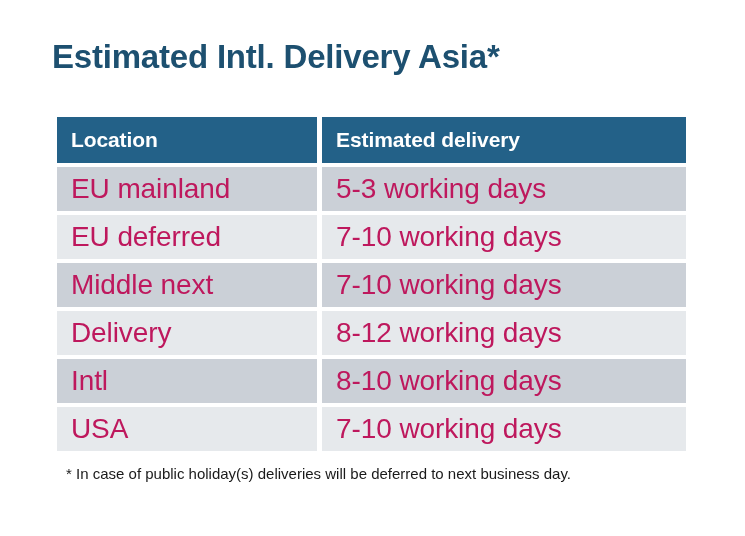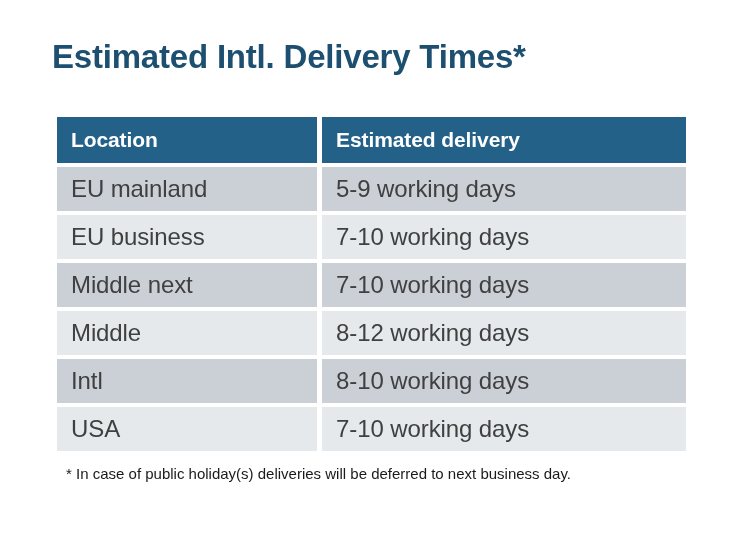--- a/index.html
+++ b/index.html
@@ -54,70 +54,70 @@
 
   .head-row th {
     background: #236188;
     color: #ffffff;
     font-size: 21px;
     font-weight: bold;
     height: 46px;
     letter-spacing: -0.1px;
   }
   .body-row td {
-    font-size: 24px;
-    color: #404040;
+    font-size: 28px;
+    color: #be185d;
     letter-spacing: -0.1px;
   }
   .body-row.odd td { background: #cbd0d7; }
   .body-row.even td { background: #e6e9ec; }
 
   .footnote {
     position: absolute;
     left: 66px;
     top: 464px;
     font-size: 15px;
     color: #1a1a1a;
     line-height: 20px;
     white-space: nowrap;
   }
 </style>
 </head>
 <body>
 
 <div class="page">
 
-  <div class="page-title">Estimated Intl. Delivery Times*</div>
+  <div class="page-title">Estimated Intl. Delivery Asia*</div>
 
   <table class="delivery-table">
     <colgroup>
       <col class="col-location">
       <col class="col-estimate">
     </colgroup>
     <thead>
       <tr class="head-row">
         <th>Location</th>
         <th>Estimated delivery</th>
       </tr>
     </thead>
     <tbody>
       <tr class="body-row odd">
         <td>EU mainland</td>
-        <td>5-9 working days</td>
+        <td>5-3 working days</td>
       </tr>
       <tr class="body-row even">
-        <td>EU business</td>
+        <td>EU deferred</td>
         <td>7-10 working days</td>
       </tr>
       <tr class="body-row odd">
         <td>Middle next</td>
         <td>7-10 working days</td>
       </tr>
       <tr class="body-row even">
-        <td>Middle</td>
+        <td>Delivery</td>
         <td>8-12 working days</td>
       </tr>
       <tr class="body-row odd">
         <td>Intl</td>
         <td>8-10 working days</td>
       </tr>
       <tr class="body-row even">
         <td>USA</td>
         <td>7-10 working days</td>
       </tr>

